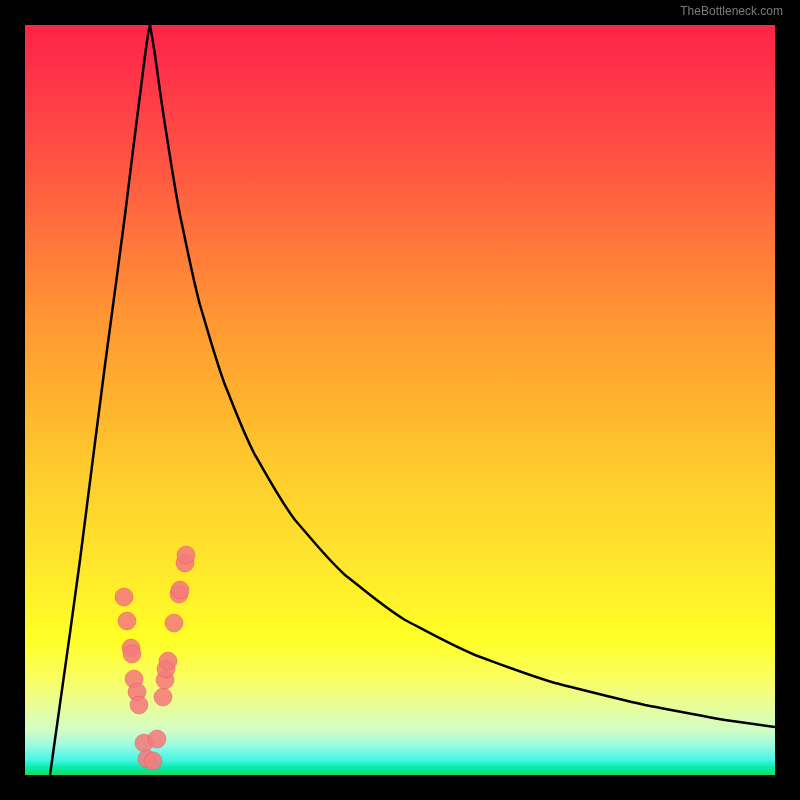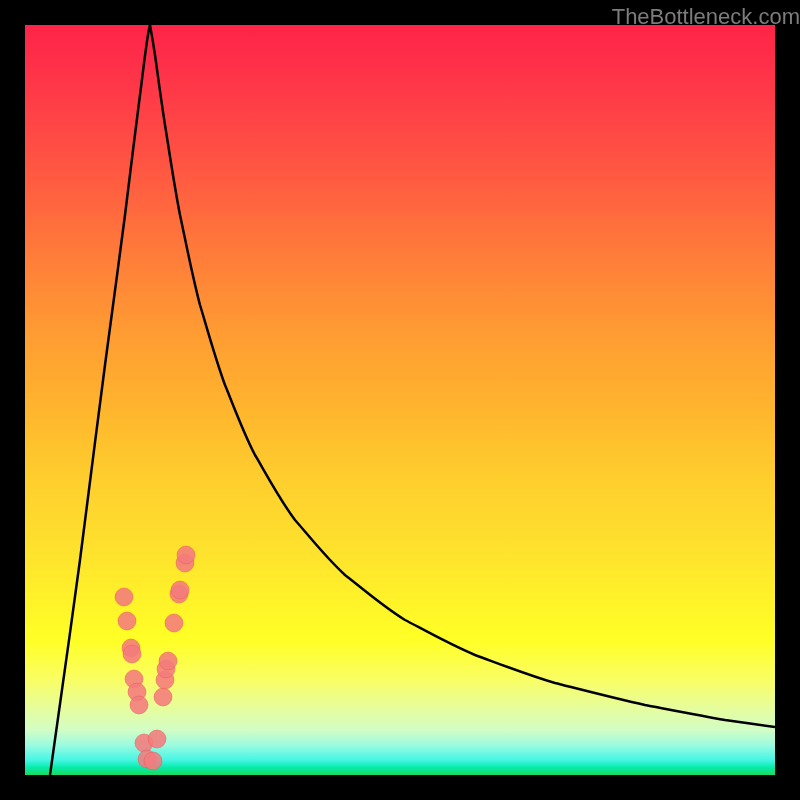--- a/index.html
+++ b/index.html
@@ -50,23 +50,23 @@
     .curve-svg {
       position: absolute;
       top: 0;
       left: 0;
       width: 100%;
       height: 100%;
     }
     .watermark {
       position: absolute;
       top: 4px;
-      right: 0;
+      right: 17px;
       color: #7c7c7c;
-      font-size: 22px;
+      font-size: 12px;
       font-weight: normal;
       z-index: 10;
     }
   </style>
 </head>
 <body>
 
 <div class="watermark">TheBottleneck.com</div>
 
 <div class="plot-area">

